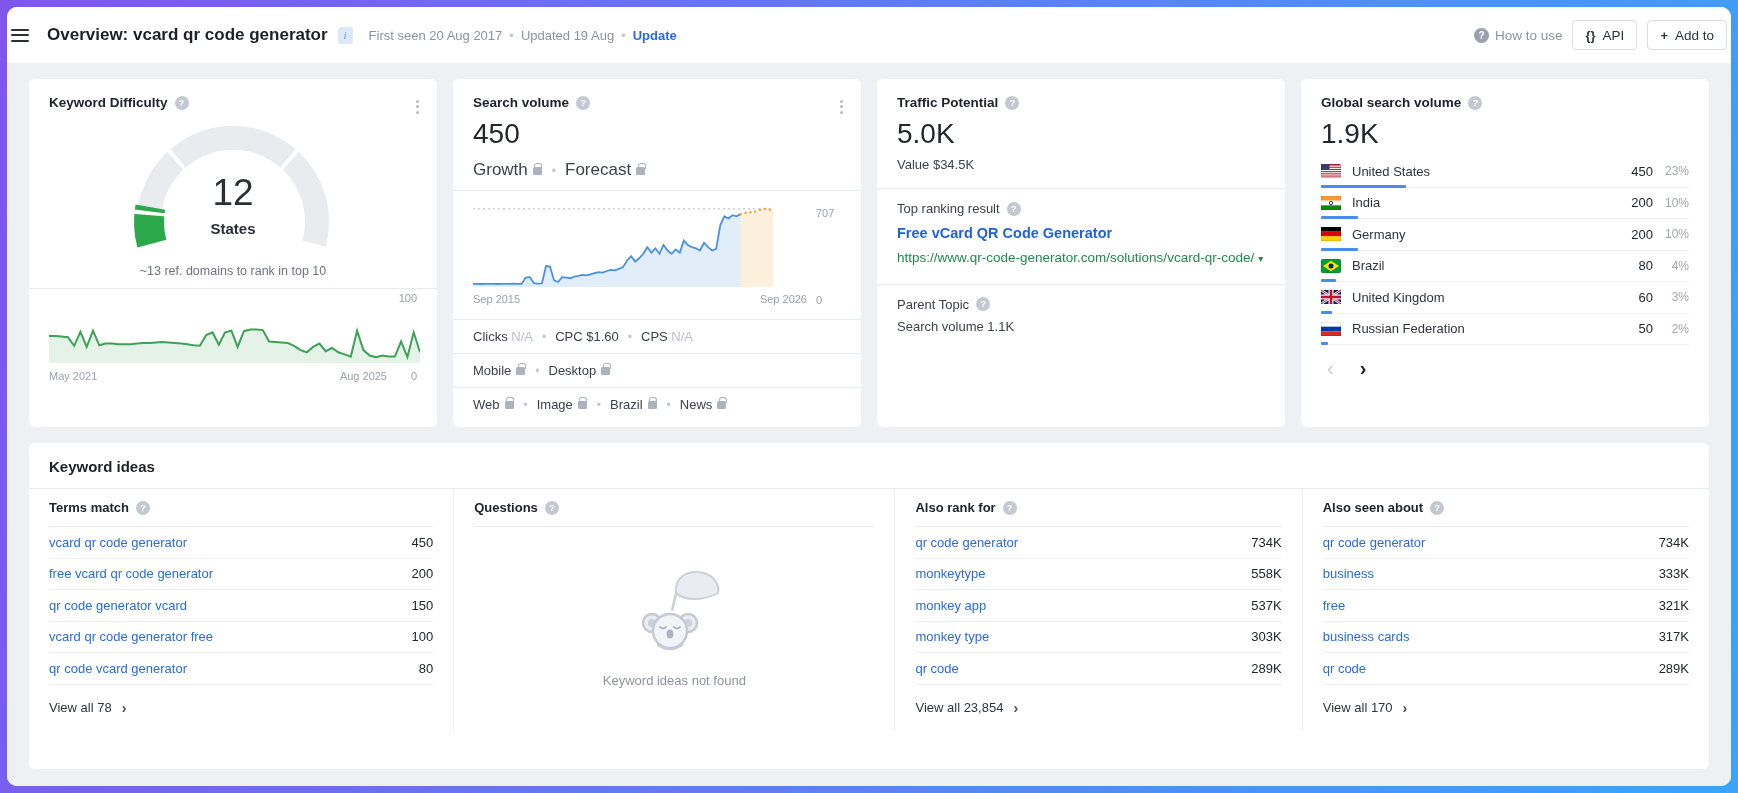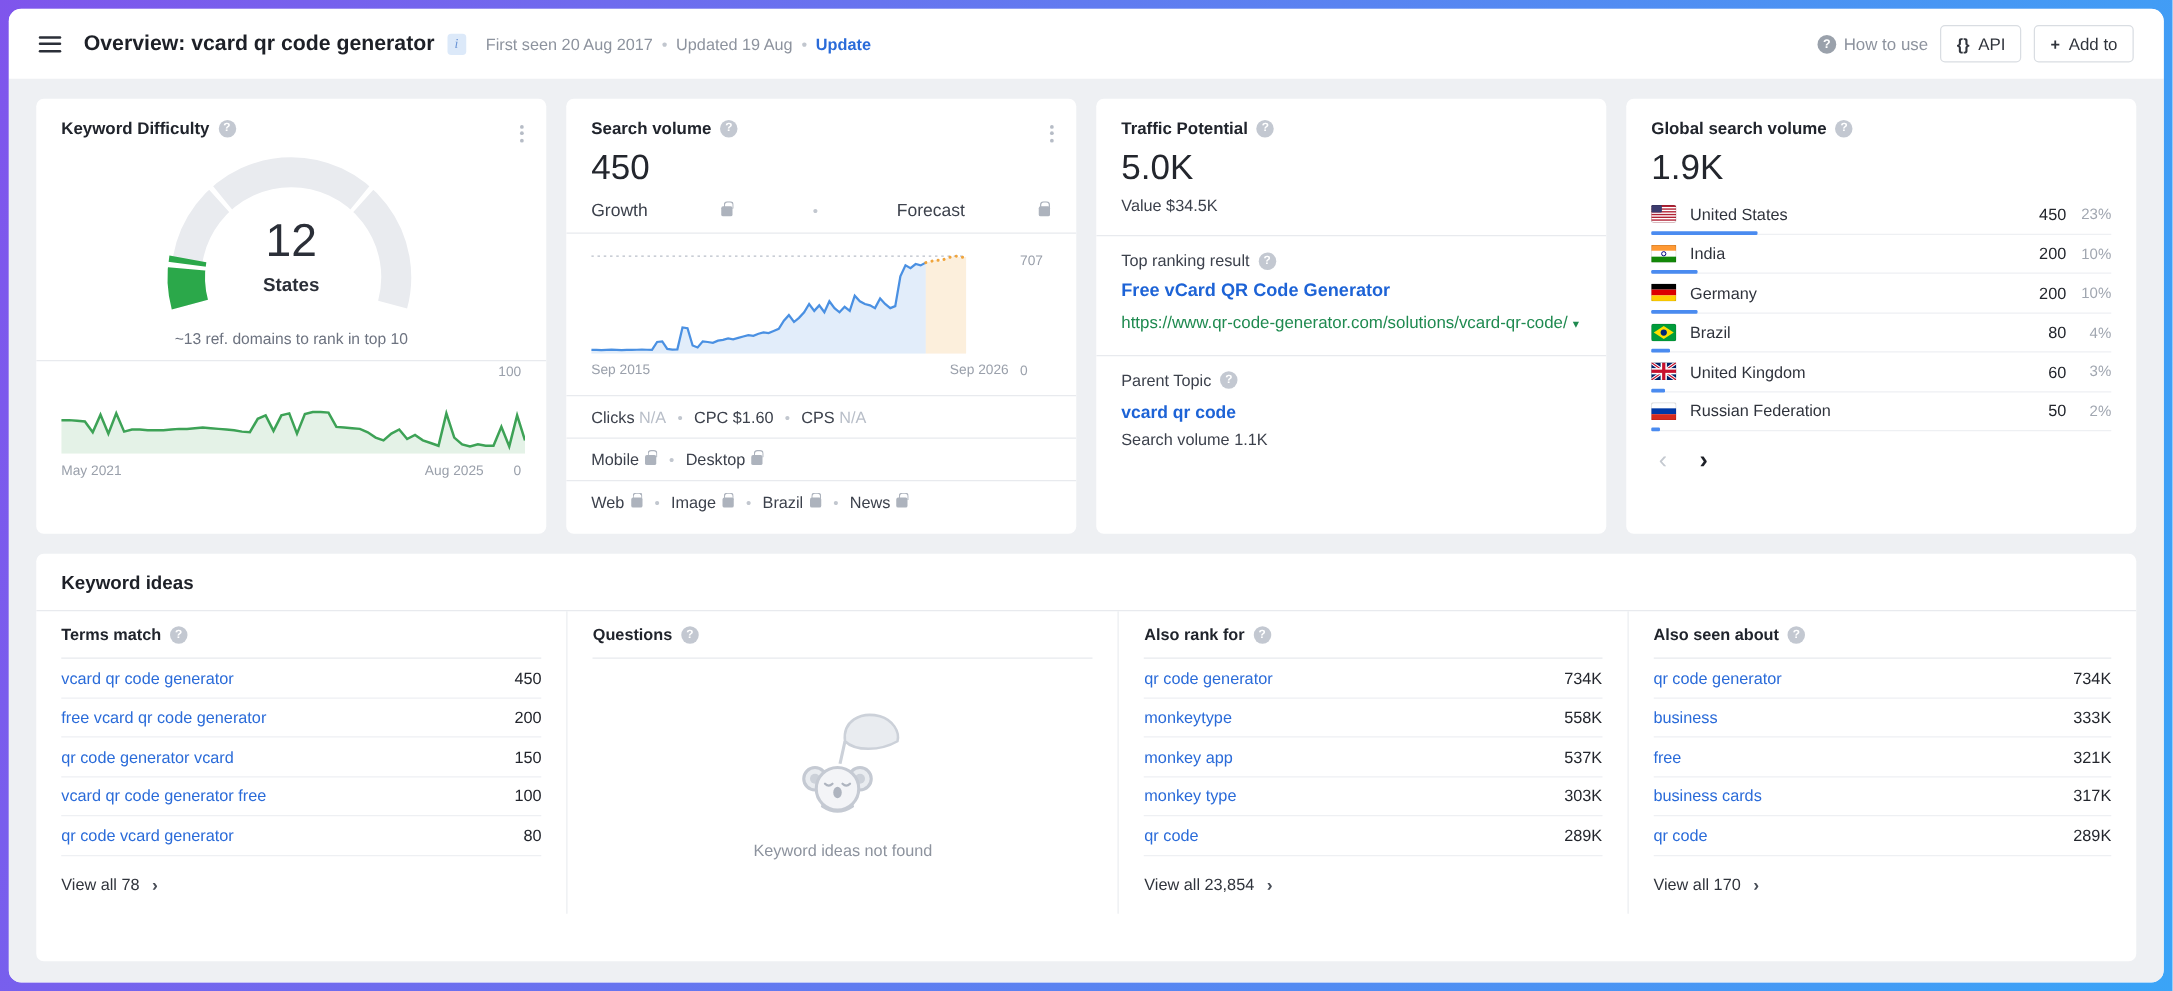--- a/index.html
+++ b/index.html
@@ -8,21 +8,21 @@
     font-family: "Liberation Sans", "DejaVu Sans", sans-serif;
     background: linear-gradient(105deg,#7f55ec 0%,#6f6bee 25%,#4b93f3 75%,#3aa4f7 100%);
     overflow: hidden;
     color: #23262d;
   }
   .app { position:absolute; left:7px; top:7px; right:7px; bottom:7px;
          background:#fff; border-radius:10px; overflow:hidden;
          display:flex; flex-direction:column; }
 
   
-  .header { height:56px; flex:0 0 56px; background:#fff; display:flex; align-items:center; padding:0 24px; }
+  .header { height:56px; flex:0 0 56px; background:#fff; display:flex; align-items:center; padding:0 4px; }
   .burger { width:18px; cursor:pointer; margin-right:18px; }
   .burger i { display:block; height:2px; background:#2b2f38; margin:3.5px 0; border-radius:1px; }
   .page-title { font-size:17px; font-weight:bold; color:#1d2027; }
   .info-badge { display:inline-block; margin-left:10px; width:15px; height:17px; border-radius:3px;
                 background:#dce9f9; color:#6b95d6; font-size:11px; font-style:italic;
                 text-align:center; line-height:17px; font-family:"Liberation Serif", serif; }
   .header-meta { margin-left:16px; font-size:13px; color:#8d939e; display:flex; align-items:center; }
   .header-meta .dot::before { content:"•"; color:#c2c7cf; margin:0 7px; }
   .update-link { color:#2a6bd9; font-weight:bold; cursor:pointer; }
   .header-right { margin-left:auto; display:flex; align-items:center; gap:10px; }
@@ -60,21 +60,21 @@
   .kd-score { position:absolute; left:0; right:0; top:52px; text-align:center; font-size:37px; color:#2b2f38; }
   .kd-level { position:absolute; left:0; right:0; top:100px; text-align:center; font-size:15px; font-weight:bold; color:#2b2f38; }
   .kd-desc { text-align:center; font-size:12.5px; color:#6d7380; margin-top:2px; }
   .spark-wrap { position:relative; margin-top:0; padding-top:16px; }
   .spark-wrap .max-label { position:absolute; top:3px; right:0; }
   .spark-dates { display:flex; align-items:center; margin-top:3px; }
   .spark-dates .end { margin-left:auto; }
   .spark-dates .zero { width:30px; text-align:right; }
 
   
-  .growth-row { margin-top:10px; font-size:14px; color:#3c414c; display:flex; align-items:center;justify-content:space-between; }
+  .growth-row { margin-top:10px; font-size:17px; color:#3c414c; display:flex; align-items:center; }
   .sv-chart { display:flex; margin-top:12px; }
   .sv-plot { flex:1; position:relative; }
   .sv-axis { width:34px; position:relative; }
   .sv-axis .top { position:absolute; top:4px; left:9px; }
   .sv-axis .bottom { position:absolute; bottom:-15px; left:9px; }
   .sv-dates { display:flex; justify-content:space-between; margin:2px 34px 0 0; }
   .metric-row { font-size:13px; color:#3c414c; display:flex; align-items:center; height:33px; }
 
   
   .tp-label { margin-top:12px; font-size:13px; color:#3c414c; display:flex; align-items:center; gap:7px; }
@@ -275,21 +275,20 @@
         </div>
         <div class="tp-link">Free vCard QR Code Generator</div>
         <div class="tp-url">
           <span>https://www.qr-code-generator.com/solutions/vcard-qr-code/</span><span class="tp-caret">▾</span>
         </div>
         <div class="hr" style="margin-top:16px;"></div>
         <div class="tp-label">
           <span>Parent Topic</span>
           <span class="help">?</span>
         </div>
-        <div class="pt-link">vcard qr code</div>
         <div class="pt-vol">Search volume 1.1K</div>
       </div>
 
       <div class="card">
         <div class="card-title">
           <span>Global search volume</span>
           <span class="help">?</span>
         </div>
         <div class="big-value">1.9K</div>
         <div class="country-list">

